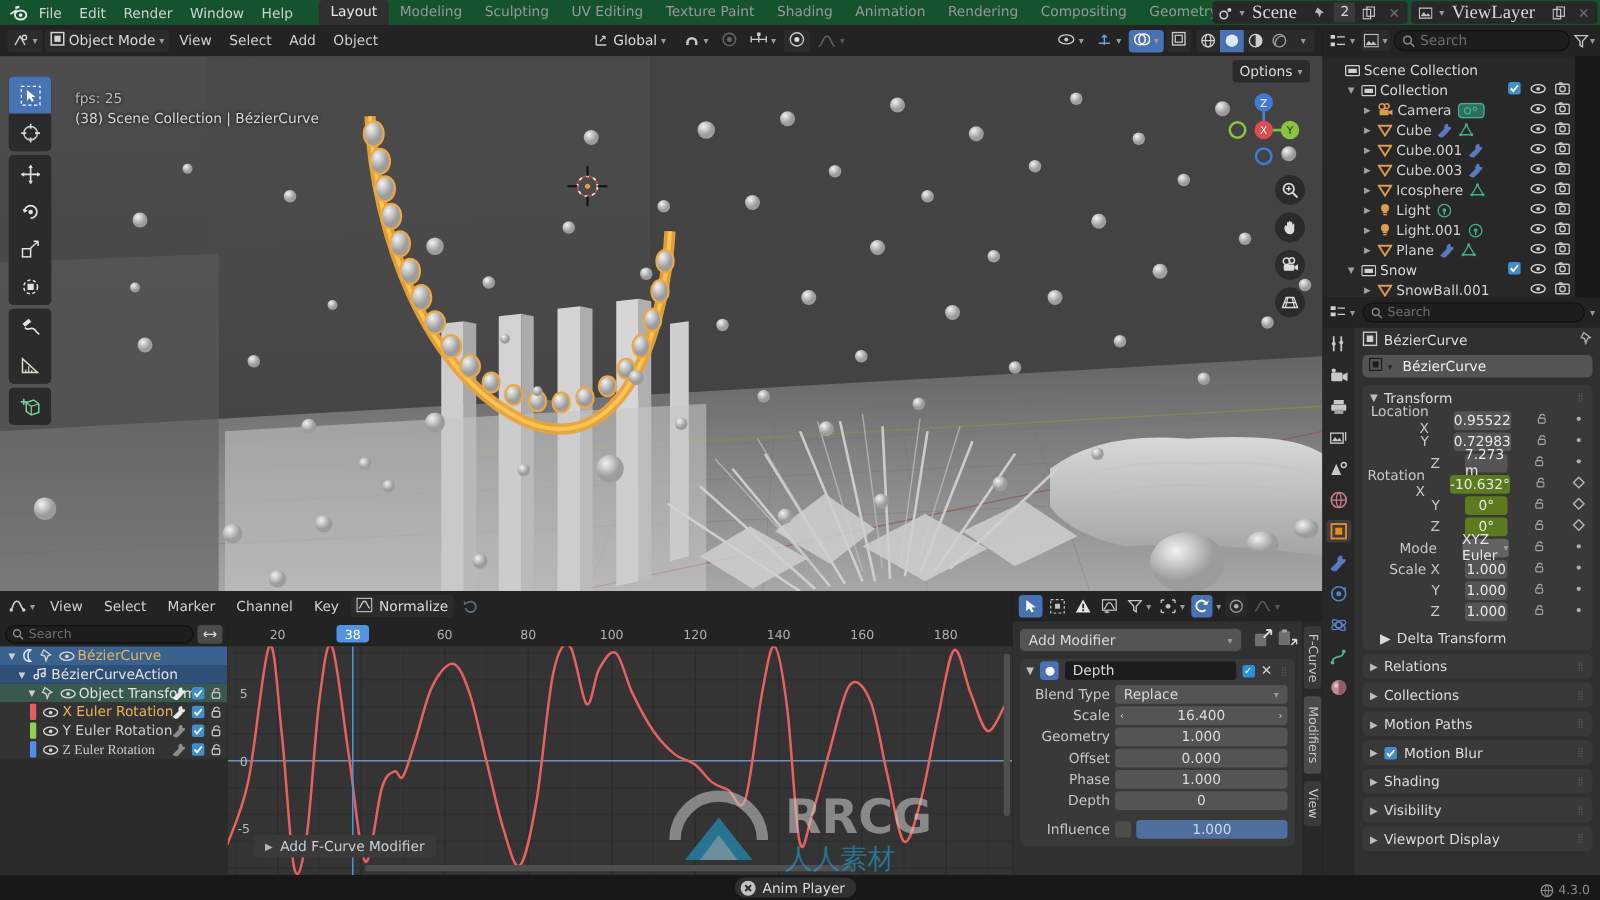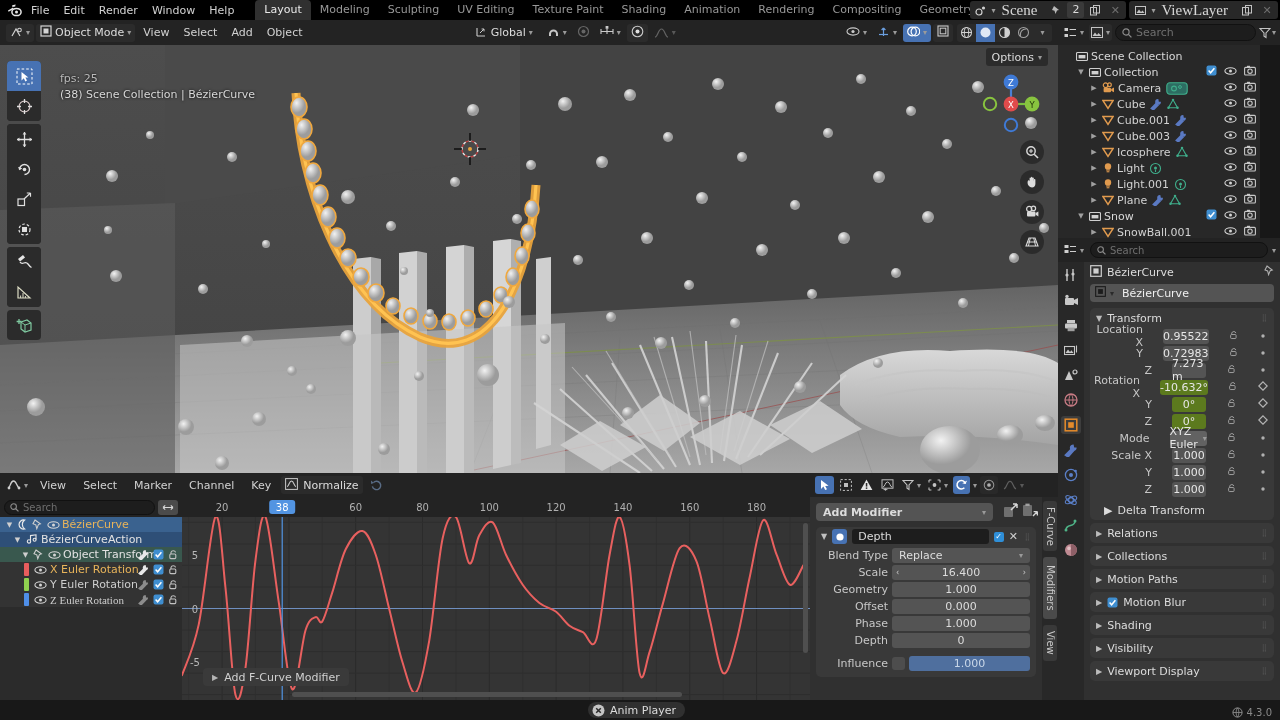--- a/index.html
+++ b/index.html
@@ -1,21 +1,21 @@
 <!DOCTYPE html>
 <html><head>
 <meta charset="utf-8">
 <style>
   * { box-sizing: border-box; margin:0; padding:0; }
   html,body { width:1280px; height:720px; overflow:hidden; background:#1d1d1d;
     font-family:"DejaVu Sans", sans-serif; font-size:11px; color:#dcdcdc; -webkit-font-smoothing:antialiased;}
   .app { position:relative; width:1280px; height:720px; background:#181818; }
 
   
-  .topbar { position:absolute; left:0; top:0; width:1280px; height:20px; background:#000000;
+  .topbar { position:absolute; left:0; top:0; width:1280px; height:20px; background:#14532d;
      display:flex; align-items:center; padding-left:4px; }
   .blender-logo { width:20px; height:16px; display:flex; align-items:center; justify-content:center; }
   .menu-item { padding:0 7px; height:17px; line-height:17px; color:#d2d2d2; font-size:11px; border-radius:3px; }
   .ws-tabs { display:flex; align-items:flex-end; height:20px; margin-left:14px; }
   .ws-tab { padding:0 9px; height:20px; line-height:20px; font-size:11px; color:#989898; }
   .ws-tab.active { background:#303030; color:#e8e8e8; border-radius:4px 4px 0 0; }
   .top-right { position:absolute; right:2px; top:1px; display:flex; align-items:center; gap:3px; height:18px;}
   .tr-block { display:flex; align-items:center; height:18px; background:#282828; border-radius:3px; padding:0 2px; gap:2px;}
   .tr-icobtn { width:18px; height:16px; display:flex; align-items:center; justify-content:center; color:#c0c0c0;}
   .tr-name { padding:0 8px 0 4px; font-size:15px; color:#d8d8d8; min-width:44px;font-family:Liberation Serif, serif;}
@@ -112,21 +112,21 @@
 
   
   .mod-header { position:absolute; left:810px; top:473px; width:248px; height:24px; background:#232323;
       display:flex; align-items:center; gap:3px; padding:0 5px;}
   .mod-body { position:absolute; left:810px; top:497px; width:232px; height:203px; background:#303030; overflow:hidden;}
   .mod-tabs { position:absolute; left:1042px; top:497px; width:16px; height:203px; background:#282828; }
   .vtab { position:absolute; left:1px; width:14px; background:#393939; border-radius:3px; color:#c8c8c8;
       writing-mode:vertical-rl; text-orientation:mixed; font-size:10px; display:flex; align-items:center;
       justify-content:center; padding:4px 0; }
   .addmod { margin:6px 6px 0 6px; height:18px; background:#545454; border-radius:4px; display:flex;
-      align-items:center; padding:0 7px; font-size:11px;font-weight:bold; }
+      align-items:center; padding:0 7px; font-size:11px; }
   .mod-card { margin:6px 6px 0 6px; background:#393939; border-radius:5px; padding-bottom:5px;}
   .mod-card-head { height:19px; display:flex; align-items:center; gap:5px; padding:0 5px; }
   .mod-name { flex:1; height:15px; background:#1d1d1d; border-radius:3px; display:flex; align-items:center;
       padding:0 6px; font-size:11px; }
   .mrow { height:16px; display:flex; align-items:center; gap:4px; margin:1px 6px 1px 0;}
   .mlabel { width:72px; text-align:right; font-size:11px; color:#c7c7c7;}
   .mval { flex:1; height:15px; background:#545454; border-radius:3px; display:flex; align-items:center;
       justify-content:center; font-size:11px; position:relative;}
   .mval .arrL { position:absolute; left:4px; font-size:8px; color:#cfcfcf;}
   .mval .arrR { position:absolute; right:4px; font-size:8px; color:#cfcfcf;}
@@ -1762,20 +1762,29 @@
       </div>
     </div>
   </div>
 
   <div class="mod-tabs">
     <div class="vtab" style="top:4px;height:50px;">F-Curve</div>
     <div class="vtab" style="top:60px;height:62px;background:#4a4a4a;">Modifiers</div>
     <div class="vtab" style="top:128px;height:36px;">View</div>
   </div>
 
+  <div class="wm">
+    <svg width="250" height="95" viewBox="0 0 250 95">
+      <path d="M20 62 A35 35 0 0 1 90 62" fill="none" stroke="#c9c9c9" stroke-width="9"></path>
+      <path d="M28 78 L55 44 L82 78 Z" fill="#1fa8e0"></path>
+      <path d="M40 78 L55 58 L70 78 Z" fill="#fff" opacity=".55"></path>
+      <text x="108" y="56" font-size="38" font-weight="bold" fill="#cfcfcf" font-family="DejaVu Sans, sans-serif">RRCG</text>
+      <text x="108" y="84" font-size="22" fill="#1fa8e0" font-family="DejaVu Sans, sans-serif">人人素材</text>
+    </svg>
+  </div>
 
   <div class="anim-player">
     <span style="display:flex;">
       <svg width="13" height="13" viewBox="0 0 13 13">
           <circle cx="6.5" cy="6.5" r="6" fill="#c4c4c4"></circle>
           <path d="M4.2 4.2 L8.8 8.8 M8.8 4.2 L4.2 8.8" stroke="#2a2a2a" stroke-width="1.5"></path>
         </svg>
     </span>
     <span>Anim Player</span>
   </div>

